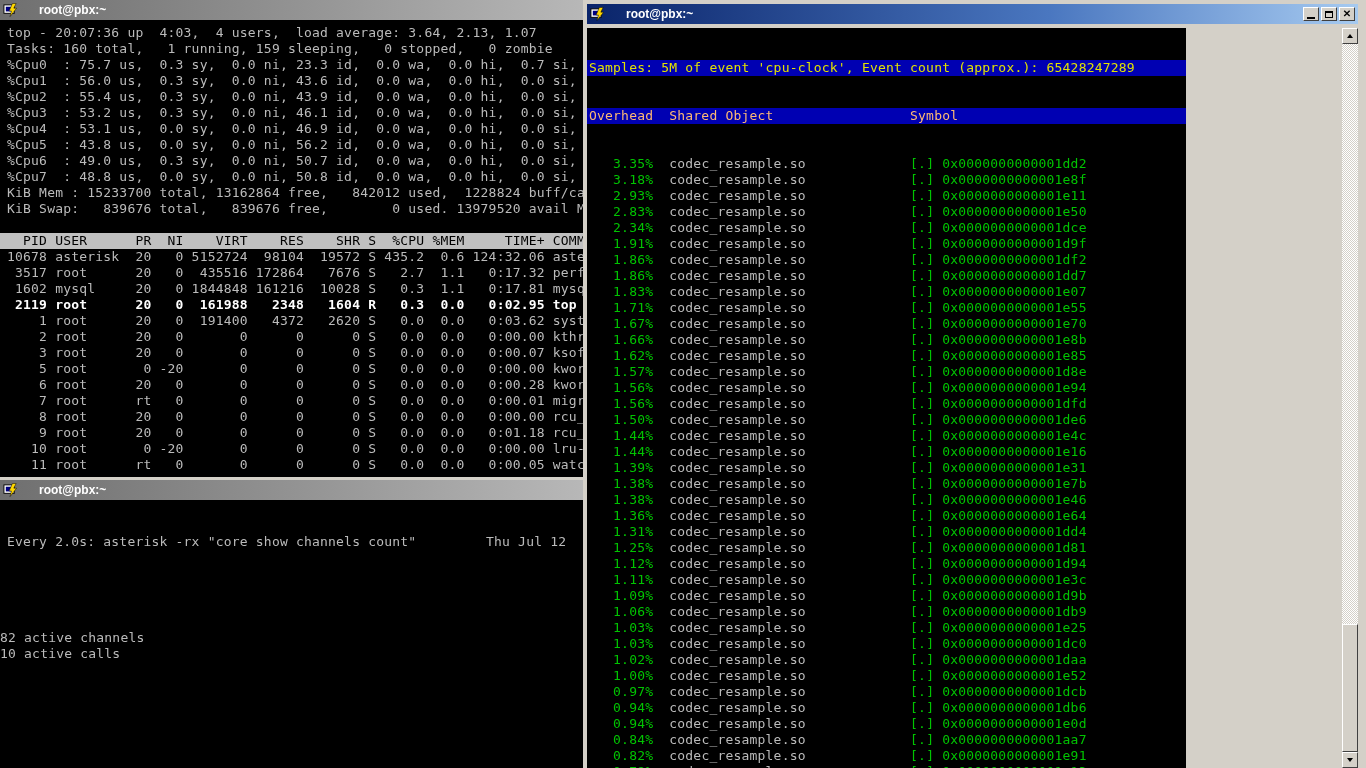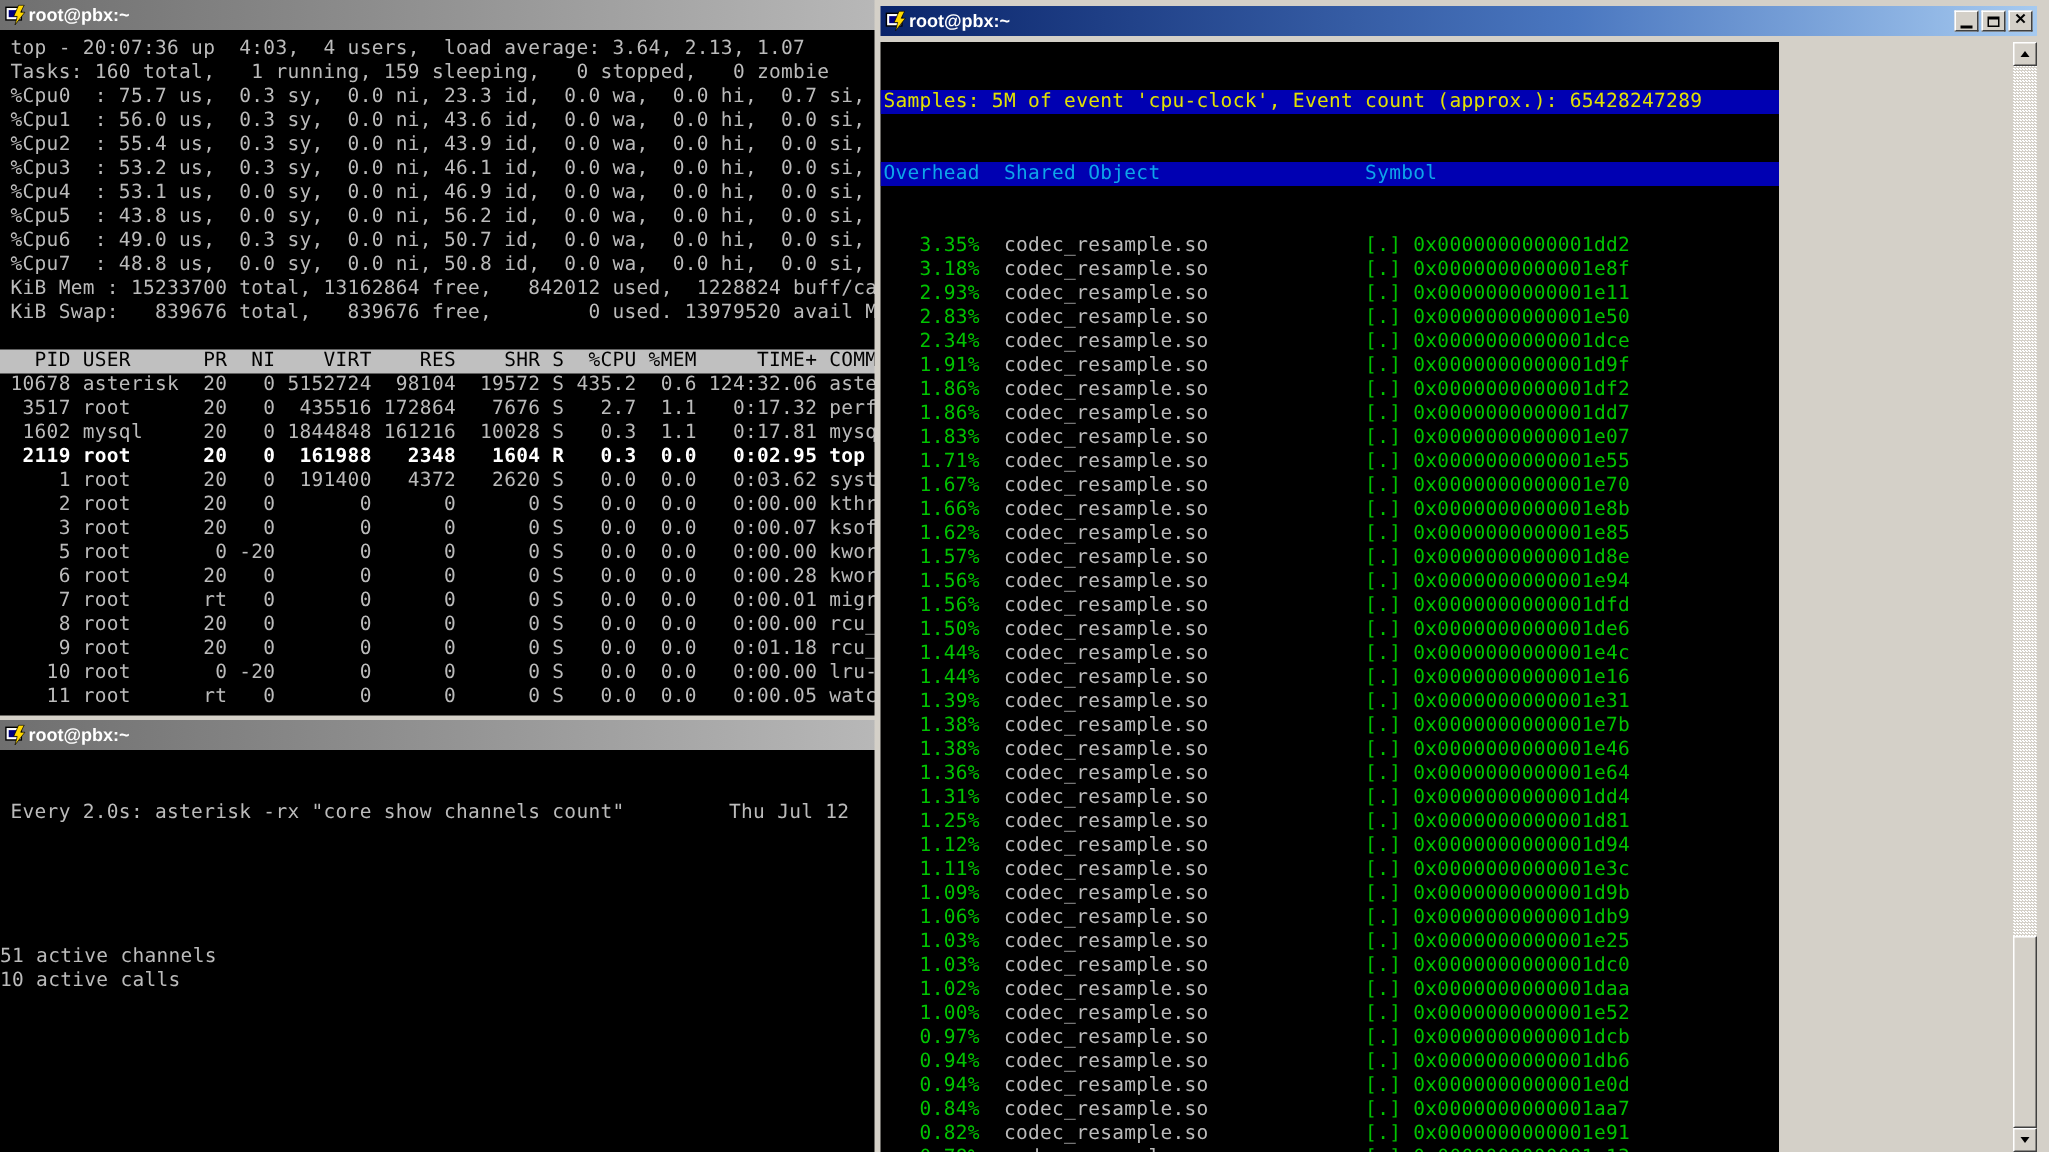--- a/index.html
+++ b/index.html
@@ -10,21 +10,21 @@
     --term-bg:#000000; --term-fg:#bbbbbb; --term-white:#ffffff;
     --green:#00c400; --yellow:#e2e200; --blue-bg:#0000b2;
     --header-bg:#c0c0c0; --chrome:#d4d0c8;
     --title-active-1:#0a246a; --title-active-2:#a6caf0;
     --title-inactive-1:#6f6f6f; --title-inactive-2:#b8b8b8;
   }
 
   .window { position:absolute; background:var(--chrome); }
 
   .titlebar {
-    height:20px; display:flex; align-items:center; gap:0; padding:0 3px;
+    height:20px; display:flex; align-items:center; gap:20px; padding:0 3px;
     font-family:"Liberation Sans", sans-serif; font-size:12px; font-weight:bold;
     color:#fff; overflow:hidden; white-space:nowrap;
   }
   .tb-active   { background:linear-gradient(90deg, var(--title-active-1), #4a77c0 60%, var(--title-active-2)); }
   .tb-inactive { background:linear-gradient(90deg, var(--title-inactive-1), #969696 55%, var(--title-inactive-2)); }
   .tb-text { flex:0 1 auto; }
   .putty-icon { width:16px; height:16px; display:flex; align-items:center; }
 
   .tb-btns { margin-left:auto; display:flex; gap:2px; }
   .tb-btn {
@@ -40,21 +40,21 @@
     background:var(--term-bg); color:var(--term-fg);
     font:13px/16px "DejaVu Sans Mono", monospace; letter-spacing:.2px;
     white-space:pre; overflow:hidden;
   }
   .tline { height:16px; }
   .pad7 > .tline, .pad7 > .watch-line { padding-left:7px; }
   .bold-row { color:var(--term-white); font-weight:bold; }
   .phead { background:var(--header-bg); color:#000; }
   .blue { background:var(--blue-bg); }
   .yellow { color:var(--yellow); }
-  .whitehdr { color:#0ea5e9; }
+  .whitehdr { color:#fdba74; }
   .green { color:var(--green); }
   .gray { color:var(--term-fg); }
 
   
   #win-top    { left:0; top:0; width:586px; height:481px; }
   #win-top .term { height:461px; padding-top:5px; }
   #win-bottom { left:0; top:477px; width:586px; height:291px; padding-top:3px; }
   #win-bottom .term { height:268px; padding-top:2px; }
   #win-perf   { left:583px; top:0; width:783px; height:768px; padding:4px 0 0 4px; }
   #win-perf .titlebar { width:771px; }
@@ -107,21 +107,21 @@
         <rect x="1" y="2" width="11" height="9" fill="#ffffff" stroke="#000000"></rect>
         <rect x="3" y="4" width="7" height="5" fill="#000080"></rect>
         <polygon points="10,0.5 14,0.5 11.5,5.5 14.5,5.5 7.5,14.5 9,8.5 6.5,8.5" fill="#ffd700" stroke="#000000" stroke-width="0.5"></polygon>
       </svg>
     </span>
     <span class="tb-text">root@pbx:~</span>
   </div>
   <div class="term pad7">
     <div class="tline watch-line"><span>Every 2.0s: asterisk -rx "core show channels count"</span><span class="watch-date">Thu Jul 12</span></div>
     <div class="tline"></div>
-    <div id="watch-lines"><div class="tline">51 active channels</div><div class="tline">10 active calls</div></div>
+    <div id="watch-lines"><div class="tline">82 active channels</div><div class="tline">10 active calls</div></div>
   </div>
 </section>
 
 <section class="window" id="win-perf">
   <div class="titlebar tb-active">
     <span class="putty-icon">
       <svg width="15" height="15" viewBox="0 0 16 16">
         <rect x="1" y="2" width="11" height="9" fill="#ffffff" stroke="#000000"></rect>
         <rect x="3" y="4" width="7" height="5" fill="#000080"></rect>
         <polygon points="10,0.5 14,0.5 11.5,5.5 14.5,5.5 7.5,14.5 9,8.5 6.5,8.5" fill="#ffd700" stroke="#000000" stroke-width="0.5"></polygon>

